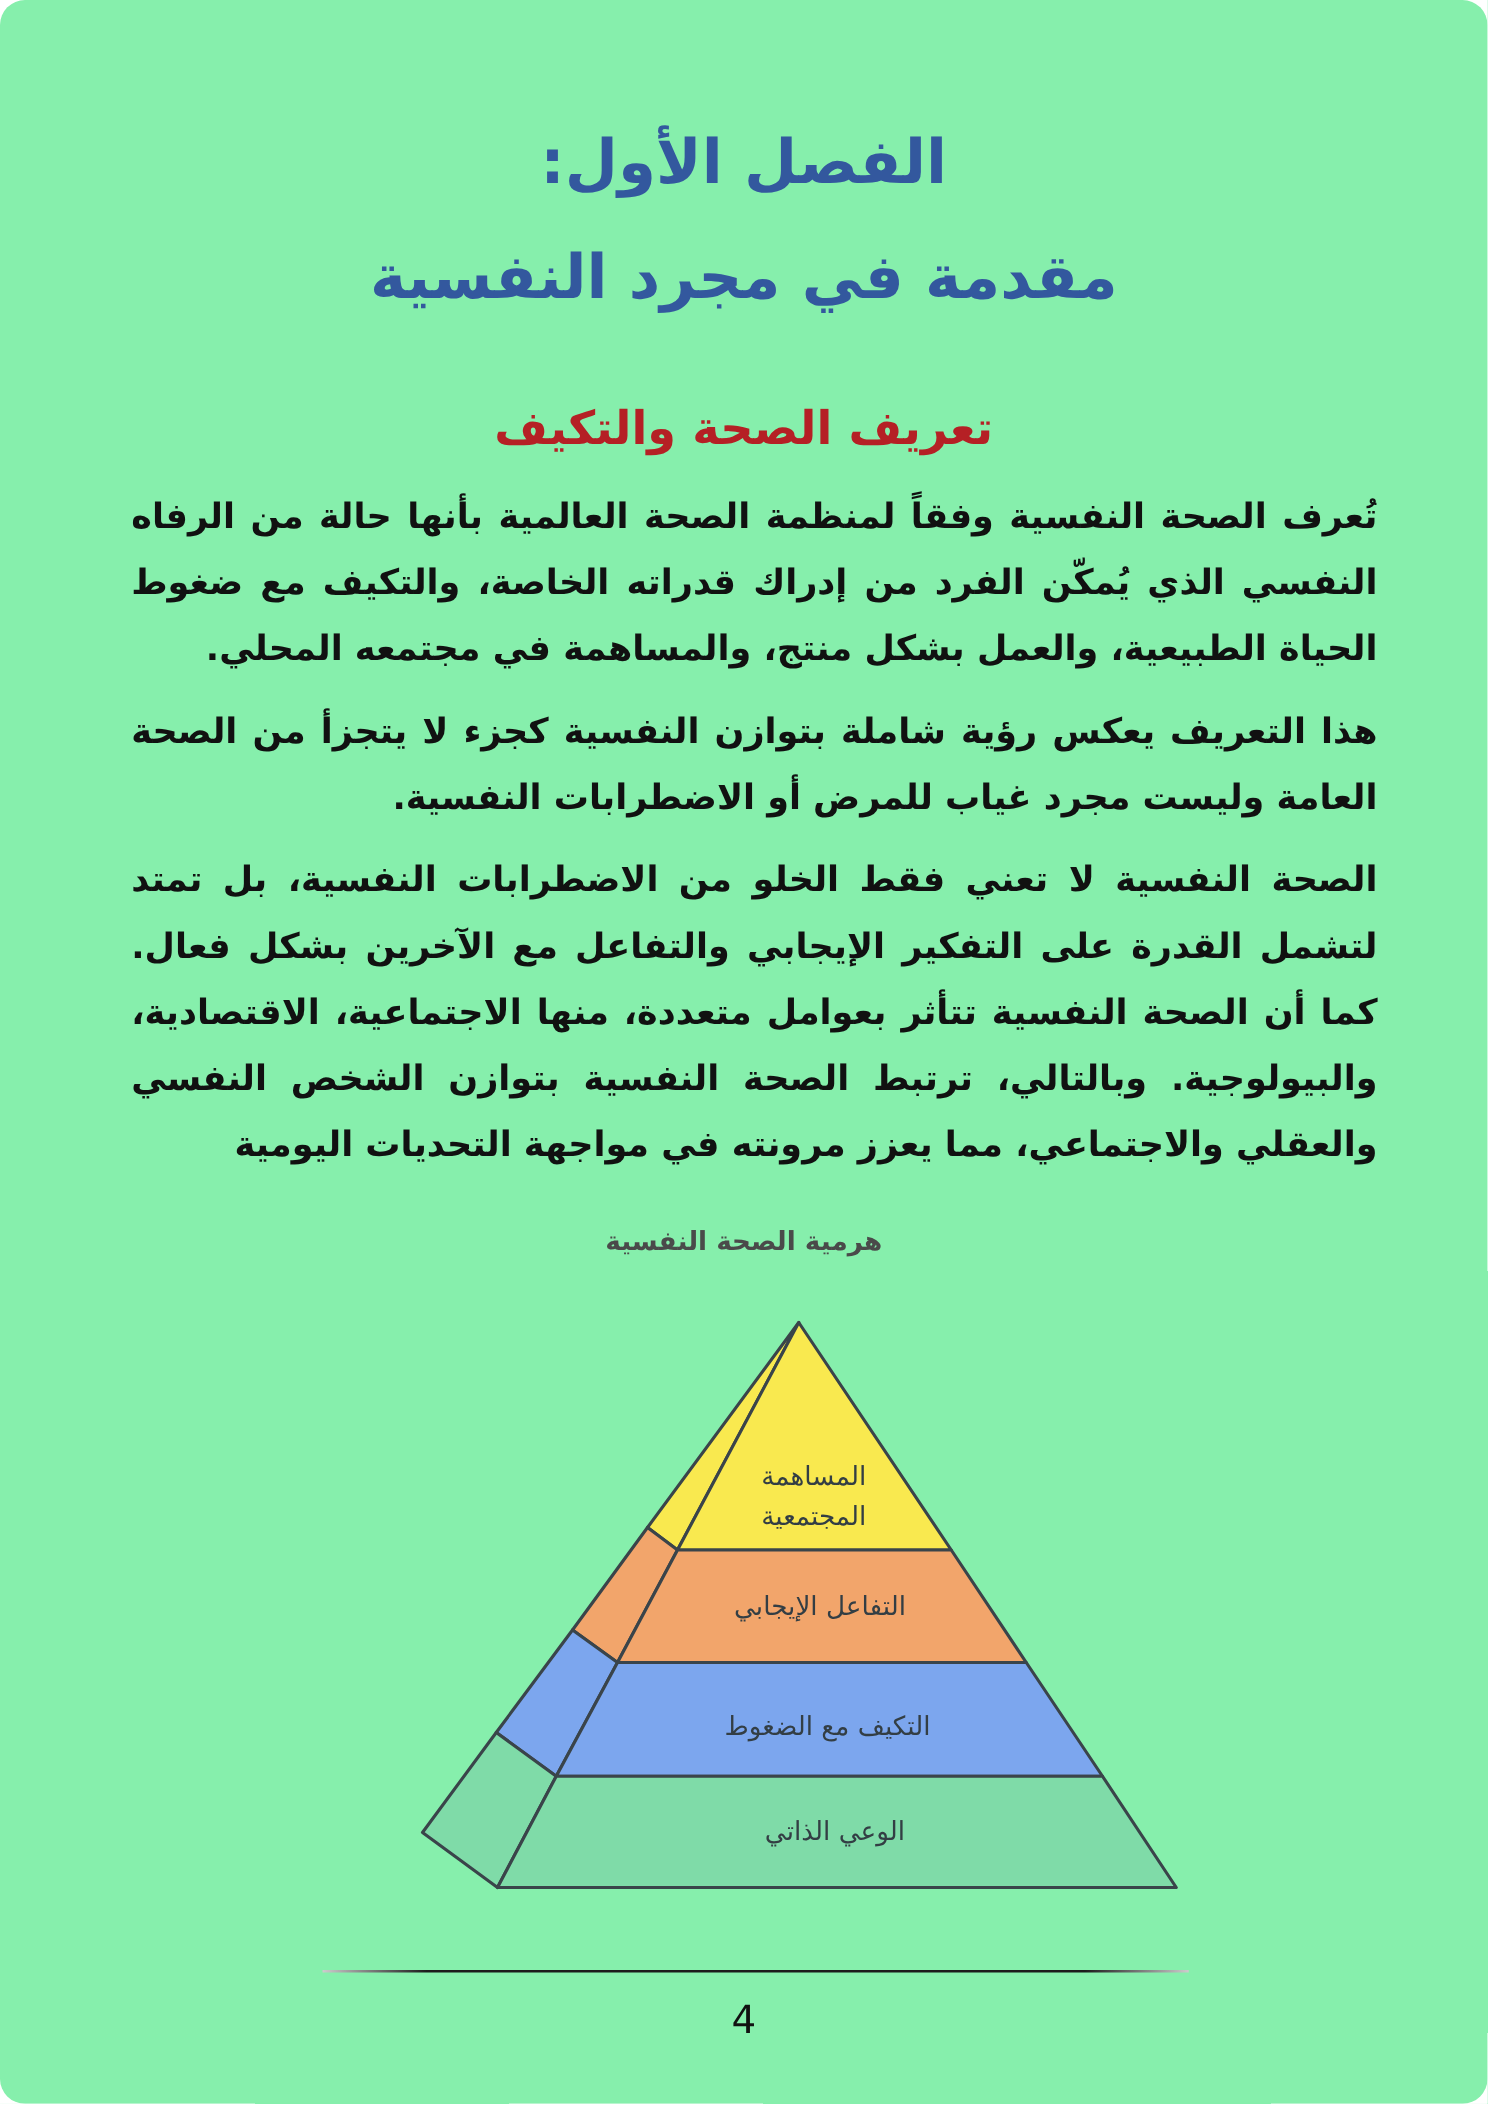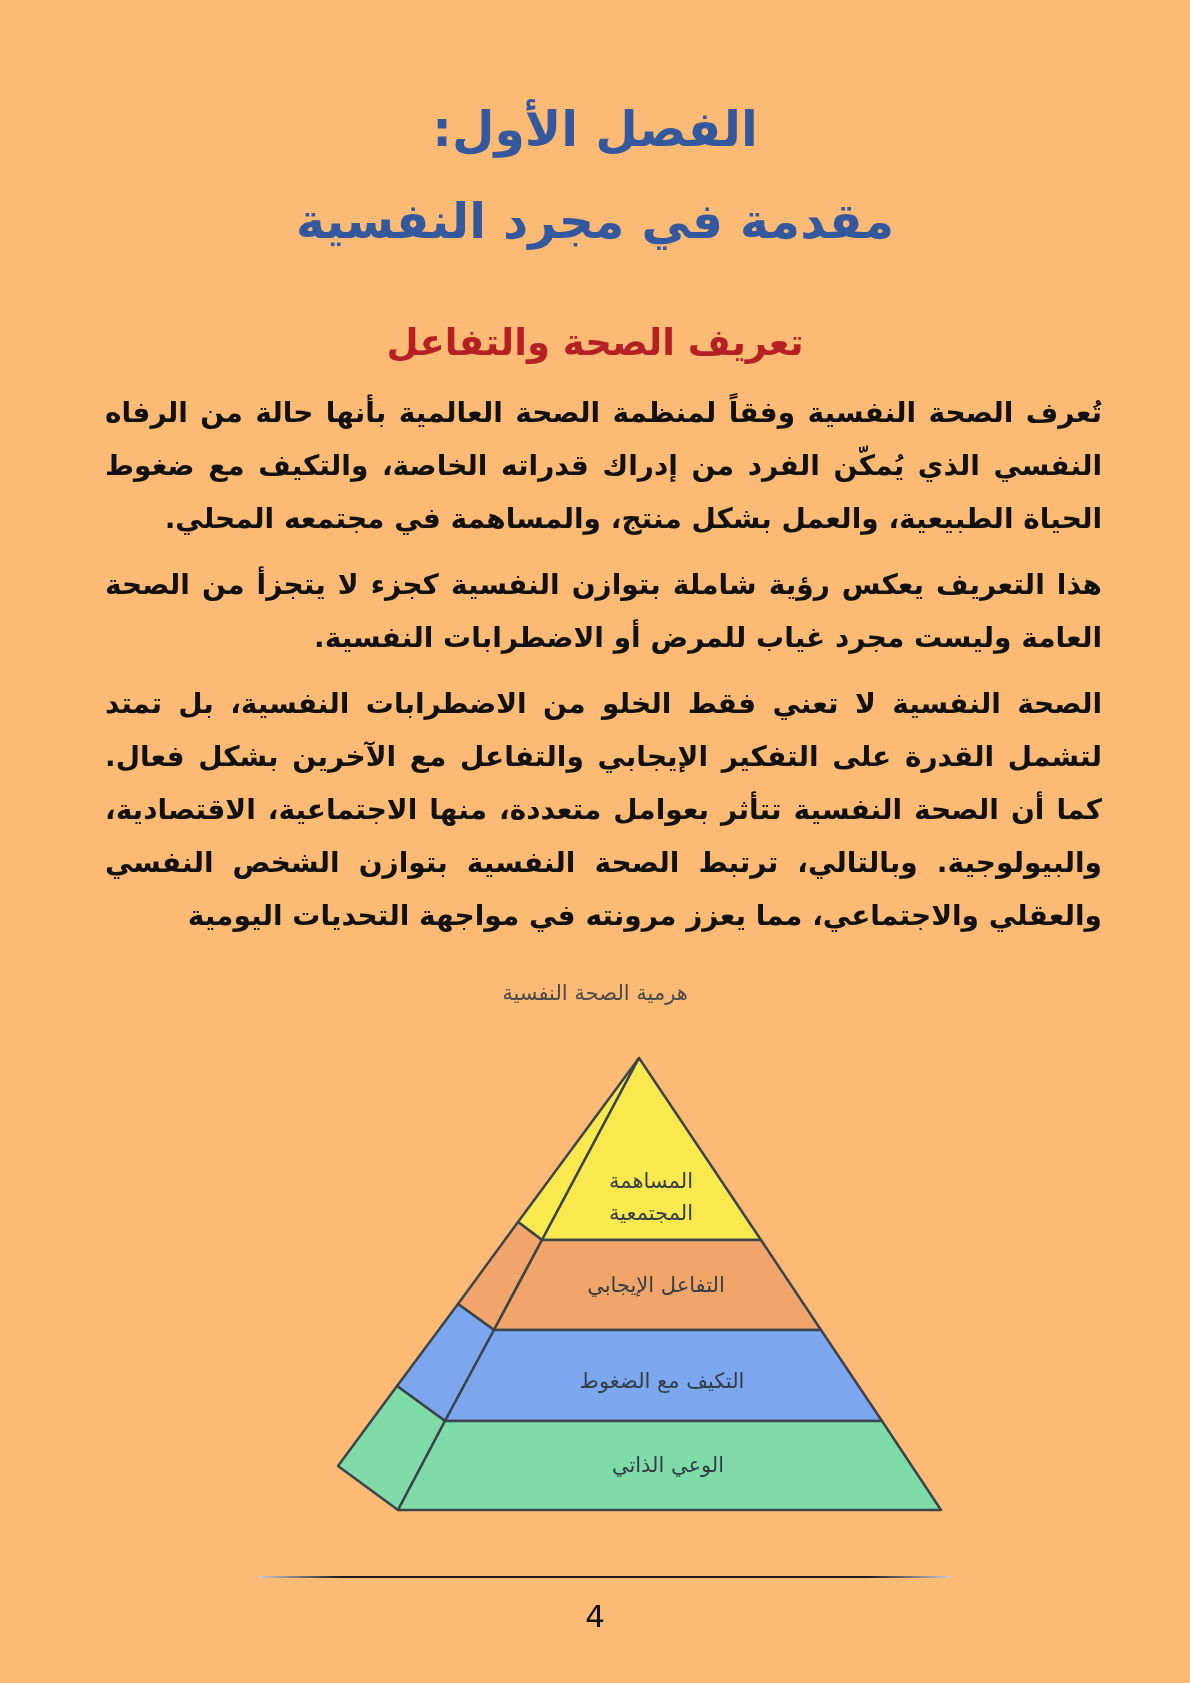--- a/index.html
+++ b/index.html
@@ -1,23 +1,24 @@
 <!DOCTYPE html>
 <html lang="ar"><head>
 <meta charset="utf-8">
 <style>
   html, body { margin: 0; padding: 0; background: #ffffff; }
   .page {
     position: relative;
     width: 1190px;
     height: 1683px;
     margin: 0 auto;
-    background: #fdba74;
+    background: #86efac;
     font-family: "DejaVu Sans", sans-serif;
     overflow: hidden;
+    border-radius: 20px;
   }
   .chapter-title {
     position: absolute;
     top: 84px; left: 0; right: 0;
     text-align: center;
     direction: rtl;
     font-weight: bold;
     font-size: 49px;
     line-height: 92px;
   }
@@ -76,29 +77,29 @@
 </head>
 <body>
 
 <div class="page">
 
   <div class="chapter-title" style="color: rgb(51, 88, 158);">
     <div>الفصل الأول:</div>
     <div>مقدمة في مجرد النفسية</div>
   </div>
 
-  <div class="section-heading" style="color: rgb(181, 32, 37);">تعريف الصحة والتفاعل</div>
+  <div class="section-heading" style="color: rgb(181, 32, 37);">تعريف الصحة والتكيف</div>
 
   <div class="body-text">
     <p>تُعرف الصحة النفسية وفقاً لمنظمة الصحة العالمية بأنها حالة من الرفاه النفسي الذي يُمكّن الفرد من إدراك قدراته الخاصة، والتكيف مع ضغوط الحياة الطبيعية، والعمل بشكل منتج، والمساهمة في مجتمعه المحلي.</p>
     <p>هذا التعريف يعكس رؤية شاملة بتوازن النفسية كجزء لا يتجزأ من الصحة العامة وليست مجرد غياب للمرض أو الاضطرابات النفسية.</p>
     <p>الصحة النفسية لا تعني فقط الخلو من الاضطرابات النفسية، بل تمتد لتشمل القدرة على التفكير الإيجابي والتفاعل مع الآخرين بشكل فعال. كما أن الصحة النفسية تتأثر بعوامل متعددة، منها الاجتماعية، الاقتصادية، والبيولوجية. وبالتالي، ترتبط الصحة النفسية بتوازن الشخص النفسي والعقلي والاجتماعي، مما يعزز مرونته في مواجهة التحديات اليومية</p>
   </div>
 
-  <div class="figure-caption" style="color: rgb(74, 74, 74);">هرمية الصحة النفسية</div>
+  <div class="figure-caption" style="color: rgb(74, 74, 74); font-weight: bold;">هرمية الصحة النفسية</div>
 
   <div class="pyramid-wrap">
     <svg width="660" height="485" viewBox="0 0 660 485">
       <g stroke-width="2.5" stroke-linejoin="round" fill="none">
 
         <polygon points="339,18 218,182 242,200" stroke="#3A444A" fill="#F9E94F"></polygon>
         <polygon points="218,182 242,200 194,290 158,264" stroke="#3A444A" fill="#F2A56B"></polygon>
         <polygon points="158,264 194,290 145,381 97,346" stroke="#3A444A" fill="#7CA6EE"></polygon>
         <polygon points="97,346 145,381 98,470 38,426" stroke="#3A444A" fill="#7FDBA8"></polygon>
 

